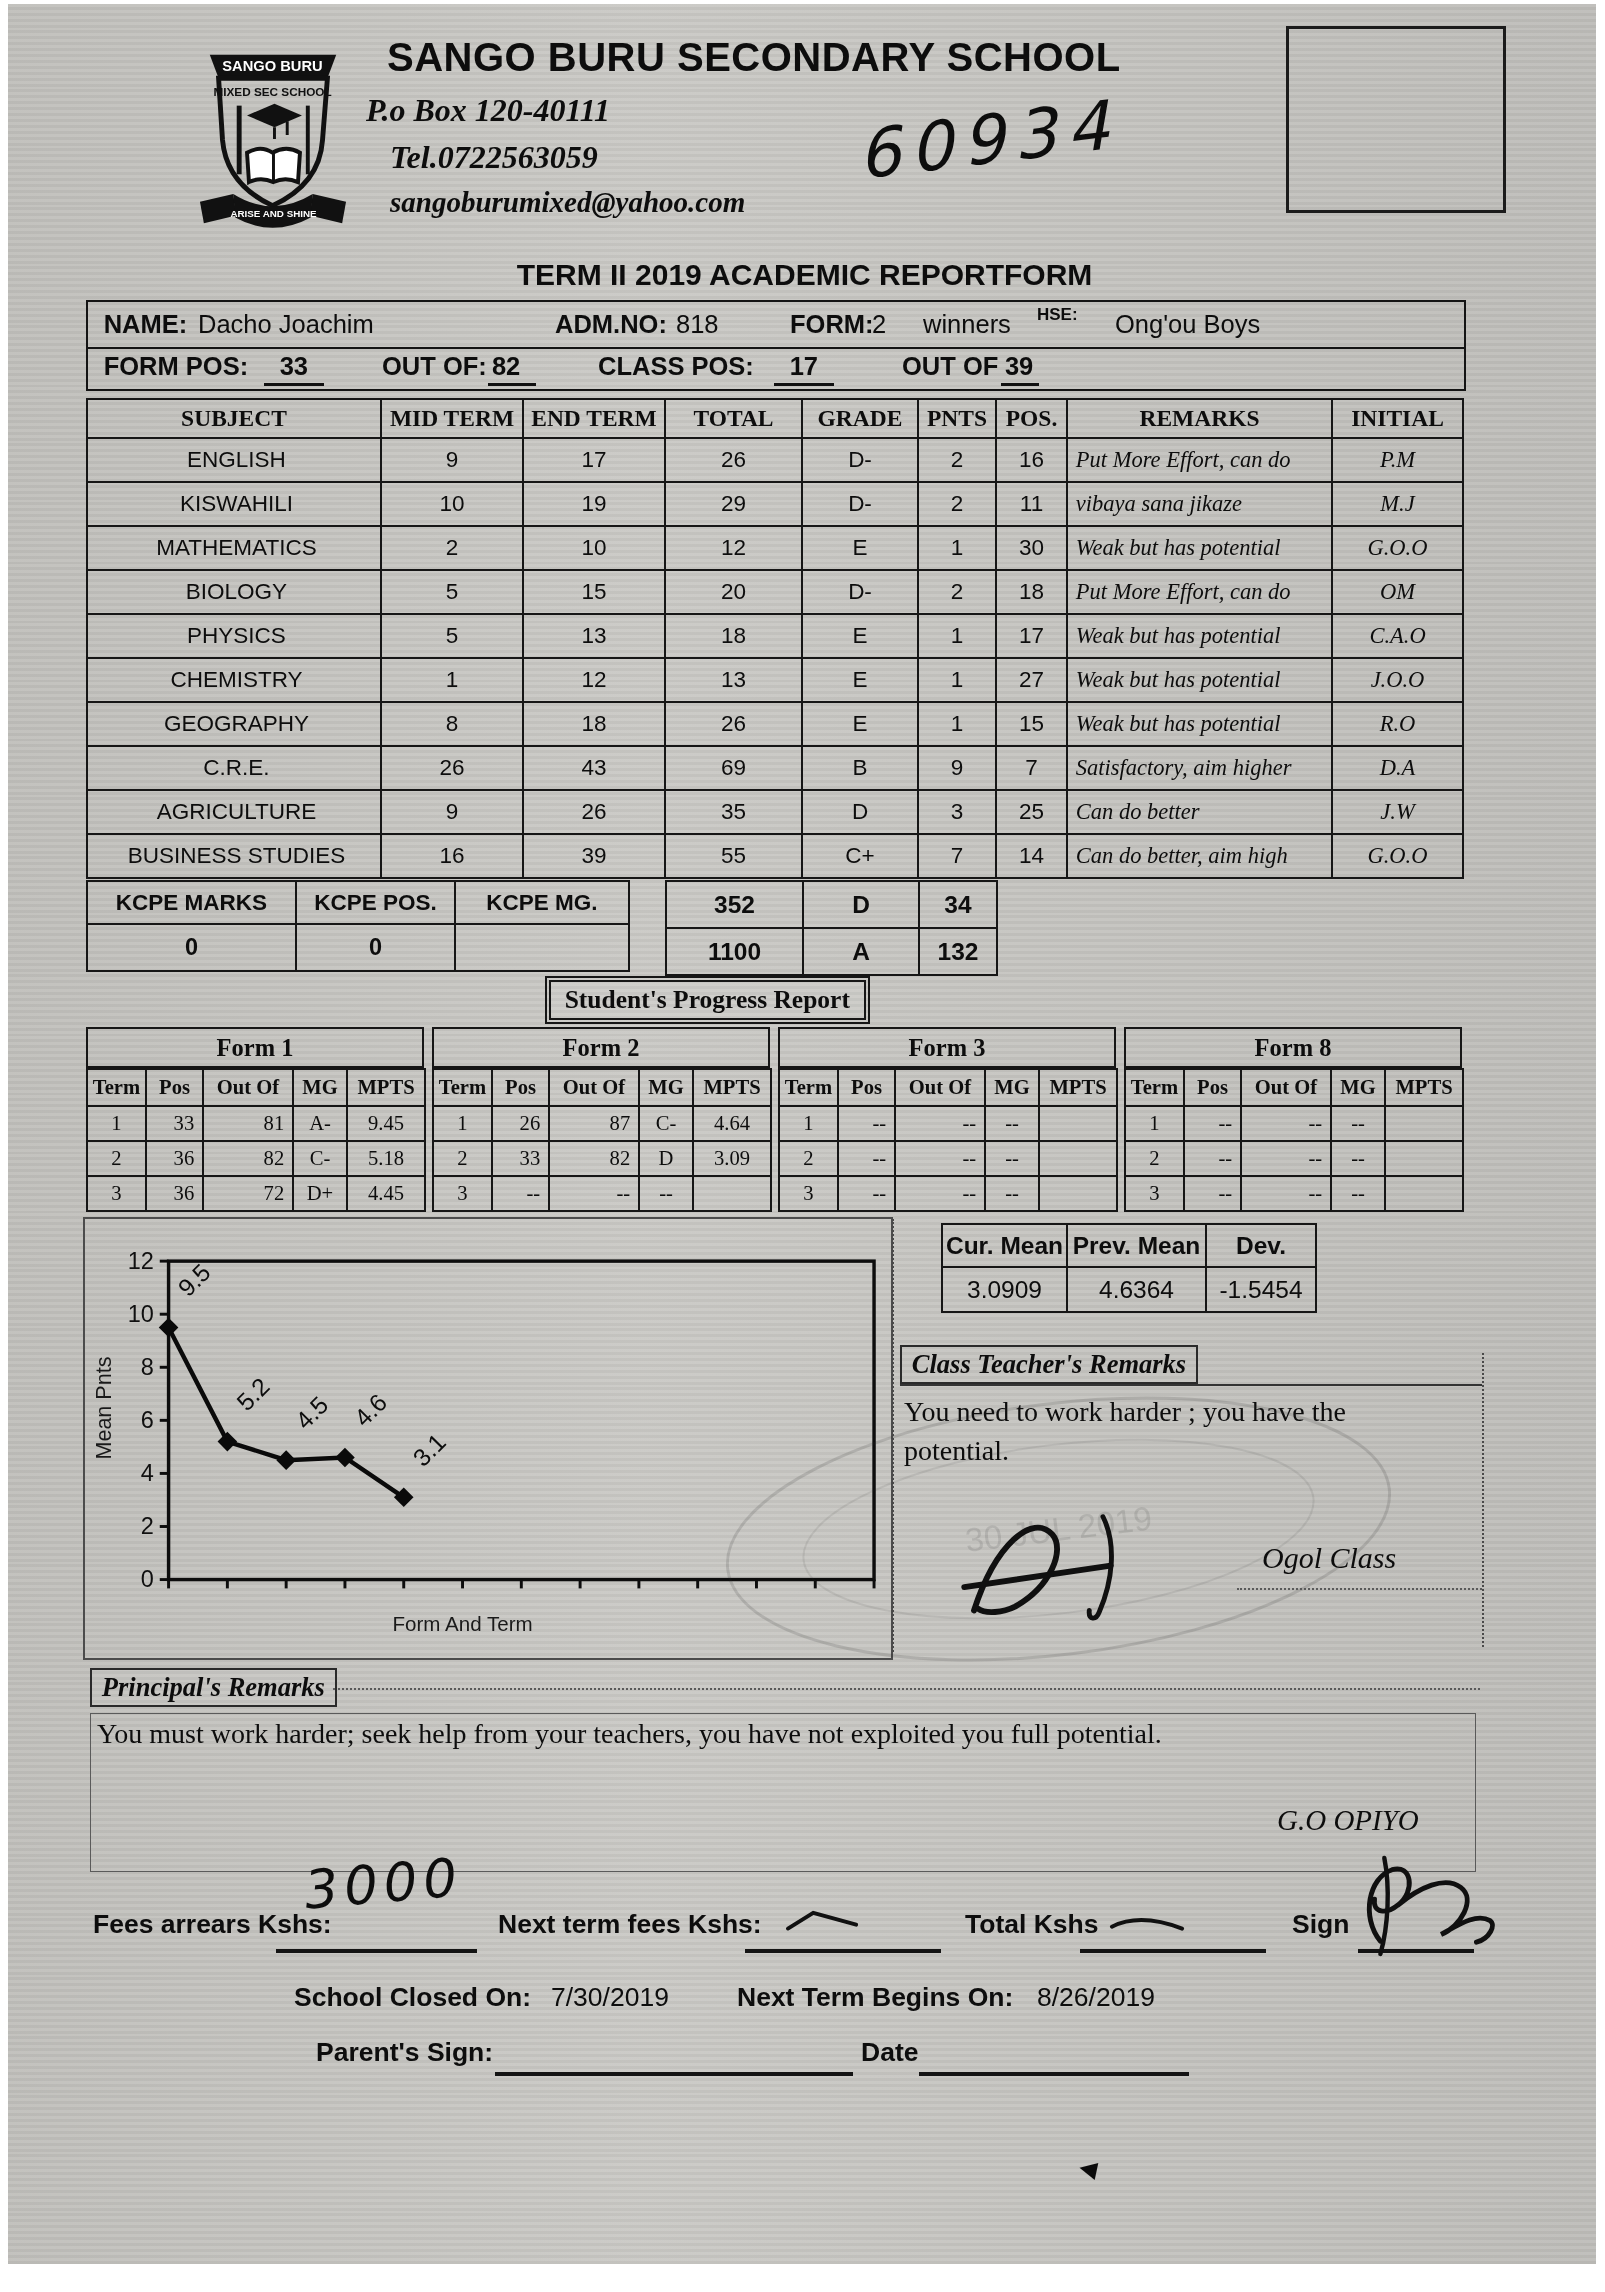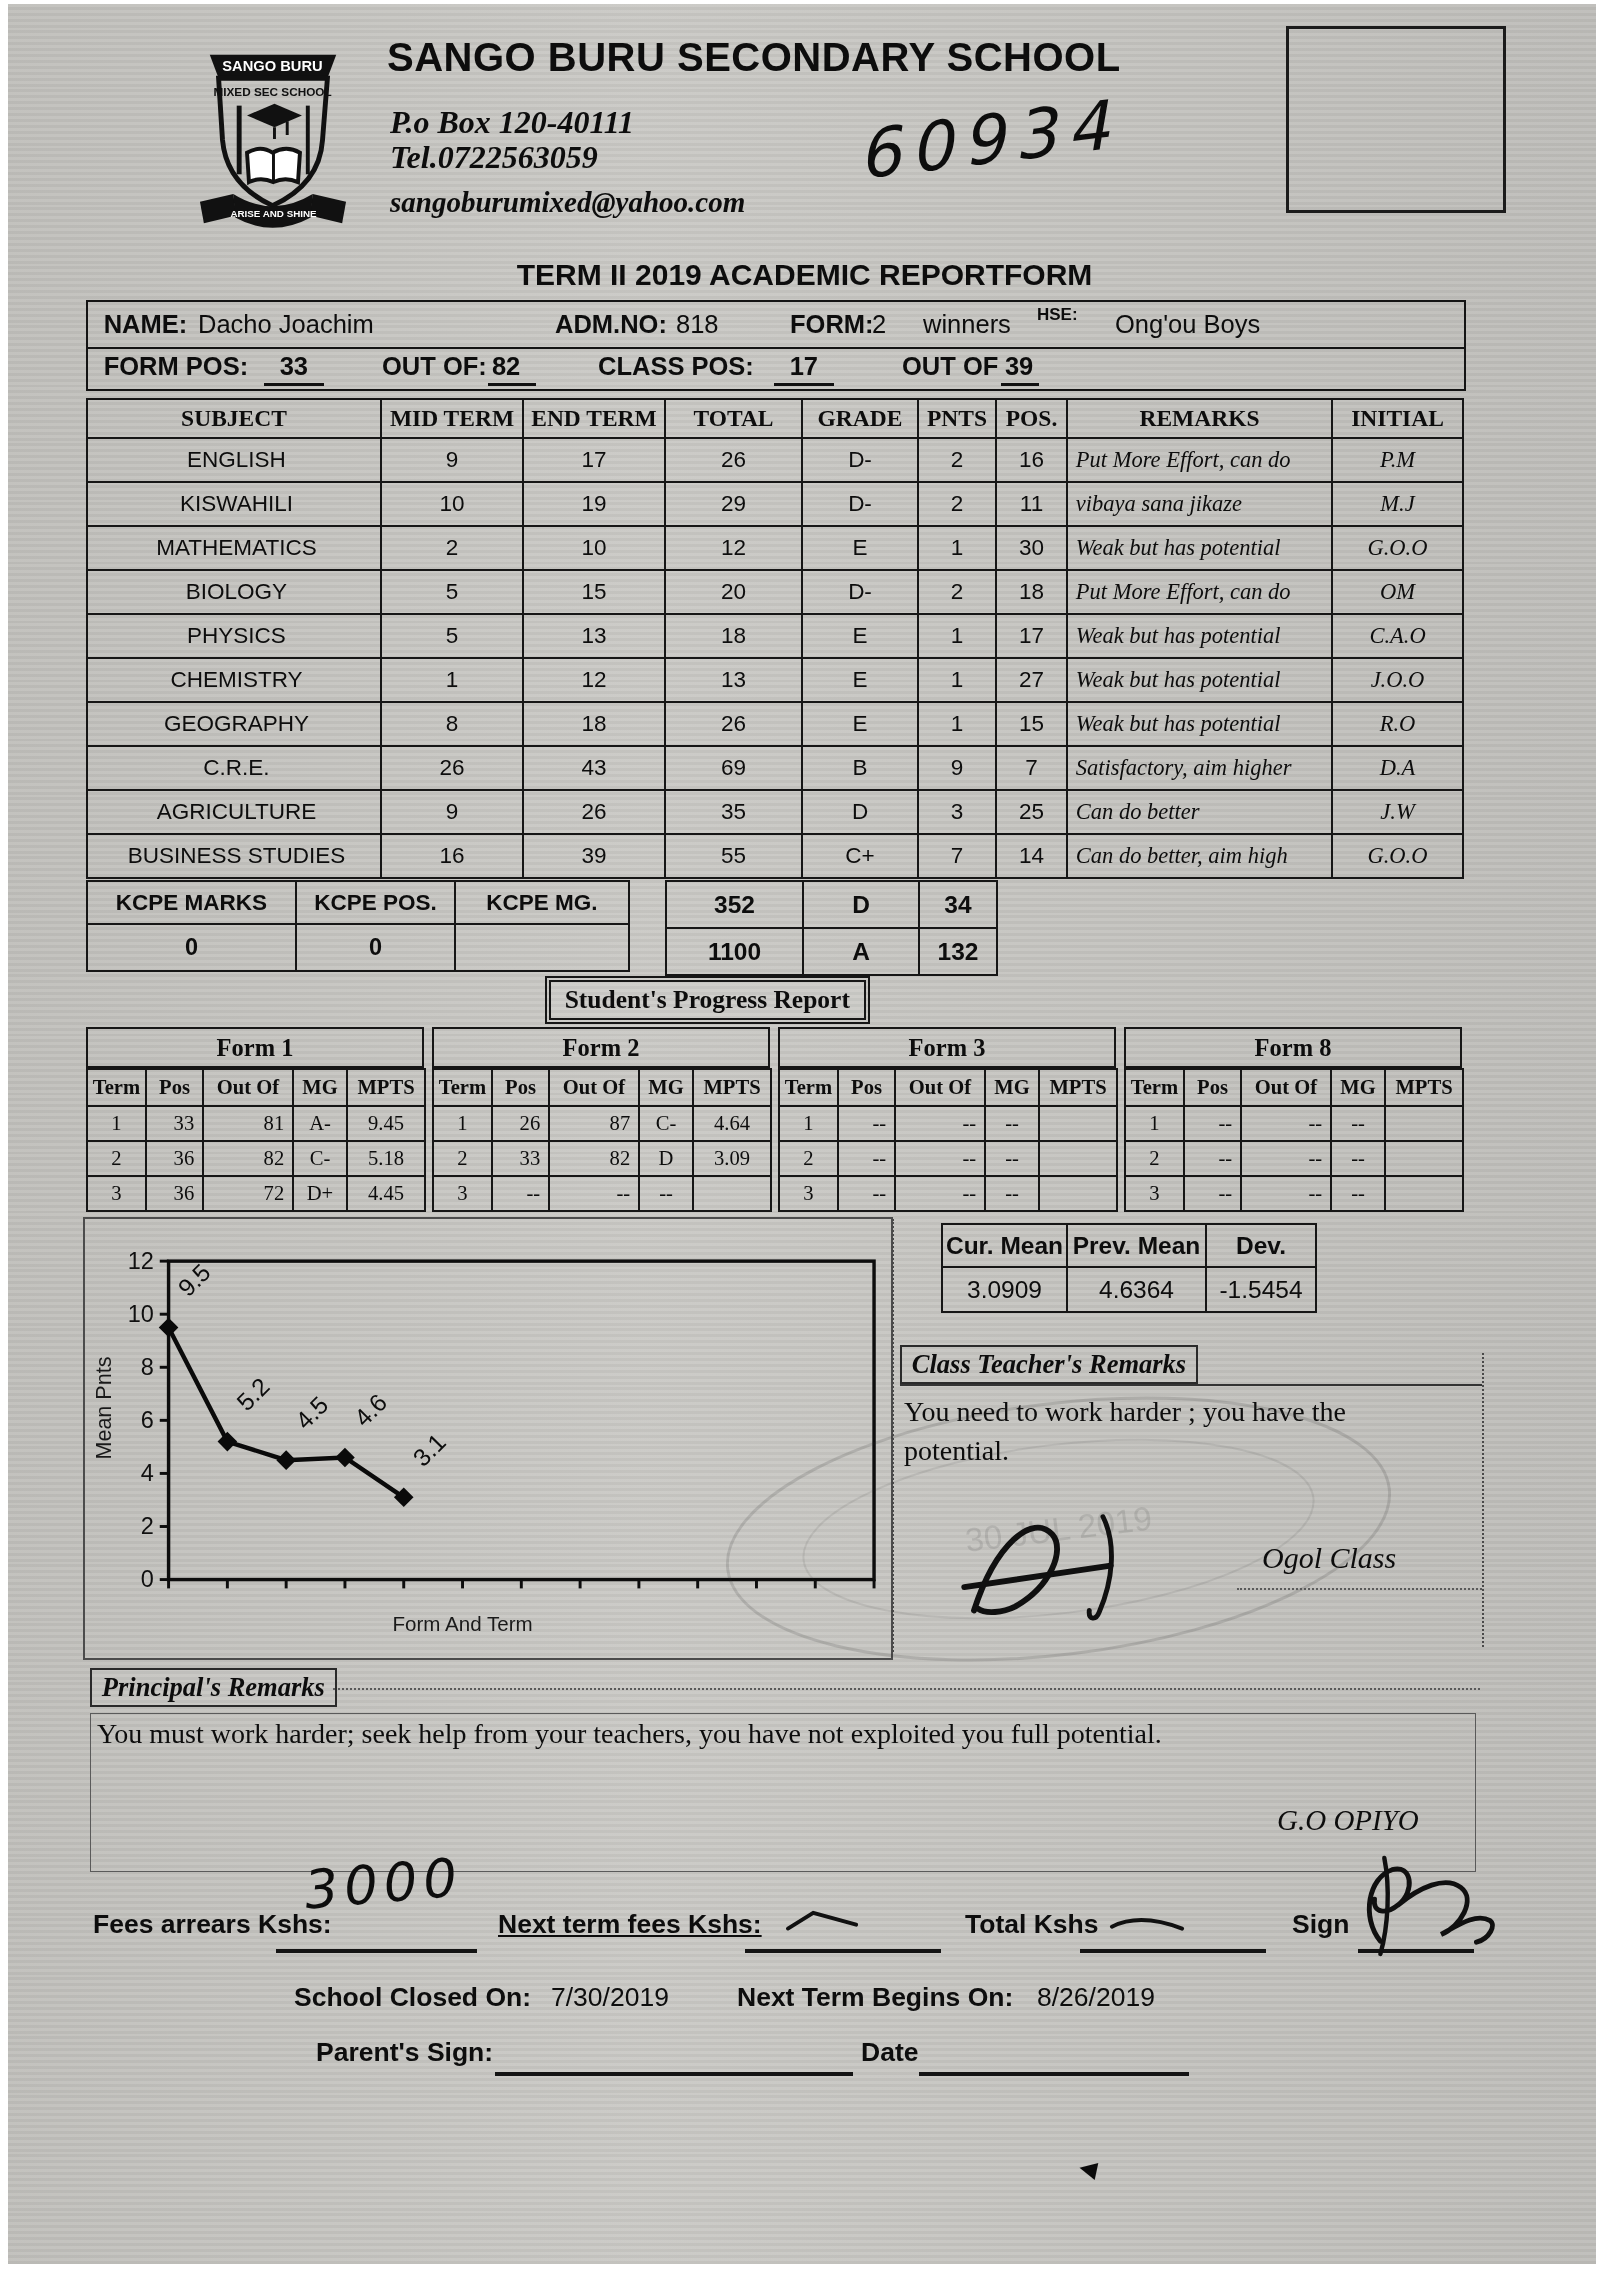--- a/index.html
+++ b/index.html
@@ -57,21 +57,21 @@
   <path d="M84,92 L84,104 M97,86 L97,100" stroke="#111" stroke-width="3" fill="none"></path>
   <path d="M56,118 Q70,110 82,118 Q96,110 110,118 L108,148 Q95,142 83,148 Q70,142 58,148 Z" fill="#fff" stroke="#111" stroke-width="4"></path>
   <line x1="83" y1="118" x2="83" y2="148" stroke="#111" stroke-width="3"></line>
   <polygon points="8,168 42,160 45,182 12,190" fill="#111"></polygon>
   <polygon points="157,168 123,160 120,182 153,190" fill="#111"></polygon>
   <path d="M42,160 Q82,185 123,160 L121,184 Q82,205 44,184 Z" fill="#111"></path>
   <text x="83" y="184" text-anchor="middle" fill="#fff" font-size="10" font-weight="bold" font-family="Liberation Sans, sans-serif">ARISE AND SHINE</text>
 </svg>
 
 <div class="abs sans b" style="left:387px;top:35px;font-size:40px;letter-spacing:0.5px;">SANGO BURU SECONDARY SCHOOL</div>
-<div class="abs serif b it" style="left:390px;top:92px;font-size:32px;margin-top:12px;">P.o Box 120-40111</div>
+<div class="abs serif b it" style="left:366px;top:92px;font-size:32px;">P.o Box 120-40111</div>
 <div class="abs serif b it" style="left:390px;top:139px;font-size:32px;">Tel.0722563059</div>
 <div class="abs serif b it" style="left:390px;top:186px;font-size:29px;">sangoburumixed@yahoo.com</div>
 
 <div class="abs hand" style="left:863px;top:116px;font-size:67px;letter-spacing:9.8px;transform:rotate(-7deg) skewX(-6deg);">60934</div>
 
 <div class="abs" style="left:1286px;top:25.5px;width:214px;height:181px;border:3.4px solid #1b1b1b;"></div>
 
 <div class="abs sans b" style="left:0;top:258px;width:1529px;text-align:center;font-size:30px;padding-left:40px;">TERM II 2019 ACADEMIC REPORTFORM</div>
 
 <div class="abs" style="left:86px;top:300px;width:1376px;height:45px;border:2.5px solid #141414;">
@@ -551,21 +551,21 @@
 <div class="abs label-box" style="left:90px;top:1668px;background:rgba(255,255,255,.06);">Principal's Remarks</div>
 <div class="abs" style="left:90px;top:1713px;width:1384px;height:157px;border:1.5px solid #5a5a5a;">
   <div class="abs serif" style="left:5.9px;top:3.9px;width:1304px;font-size:28px;white-space:normal;">You must work harder; seek help from your teachers, you have not exploited you full potential.</div>
   <div class="abs serif it" style="left:1186px;top:90px;font-size:29px;">G.O OPIYO</div>
 </div>
 
 <span class="abs sans b" style="left:93px;top:1909px;font-size:26.5px;">Fees arrears Kshs:</span>
 <span class="abs hand" style="left:302px;top:1860px;font-size:53px;letter-spacing:5.9px;transform:rotate(-5deg);">3000</span>
 <div class="abs footrule" style="left:276px;top:1949px;width:201px;"></div>
 
-<span class="abs sans b" style="left:498px;top:1909px;font-size:26.5px;text-decoration:underline;">Next term fees Kshs:</span>
+<span class="abs sans b" style="left:498px;top:1909px;font-size:26.5px;">Next term fees Kshs:</span>
 <div class="abs footrule" style="left:745px;top:1949px;width:196px;"></div>
 <svg class="abs" style="left:784px;top:1909px;" width="78" height="27.4" viewBox="0 0 80 28">
   <path d="M4,20 L30,4 L74,16" fill="none" stroke="#111" stroke-width="4" stroke-linecap="round"></path>
 </svg>
 
 <span class="abs sans b" style="left:965px;top:1909px;font-size:26.5px;">Total Kshs</span>
 <div class="abs footrule" style="left:1080px;top:1949px;width:186px;"></div>
 <svg class="abs" style="left:1108px;top:1913px;" width="78" height="23.5" viewBox="0 0 80 24">
   <path d="M4,14 C24,4 50,6 76,16" fill="none" stroke="#111" stroke-width="4" stroke-linecap="round"></path>
 </svg>

